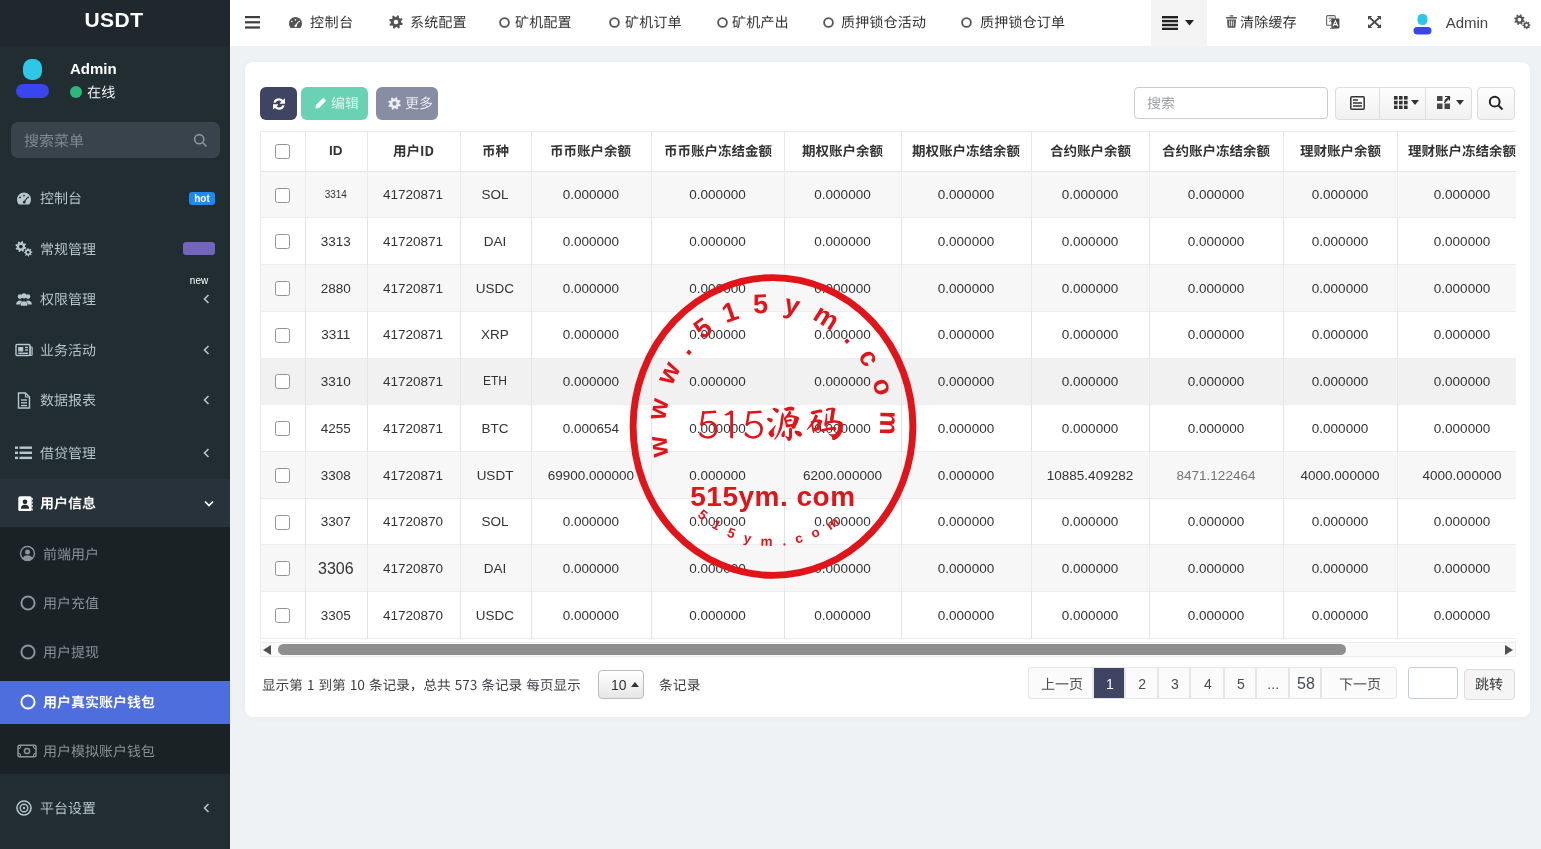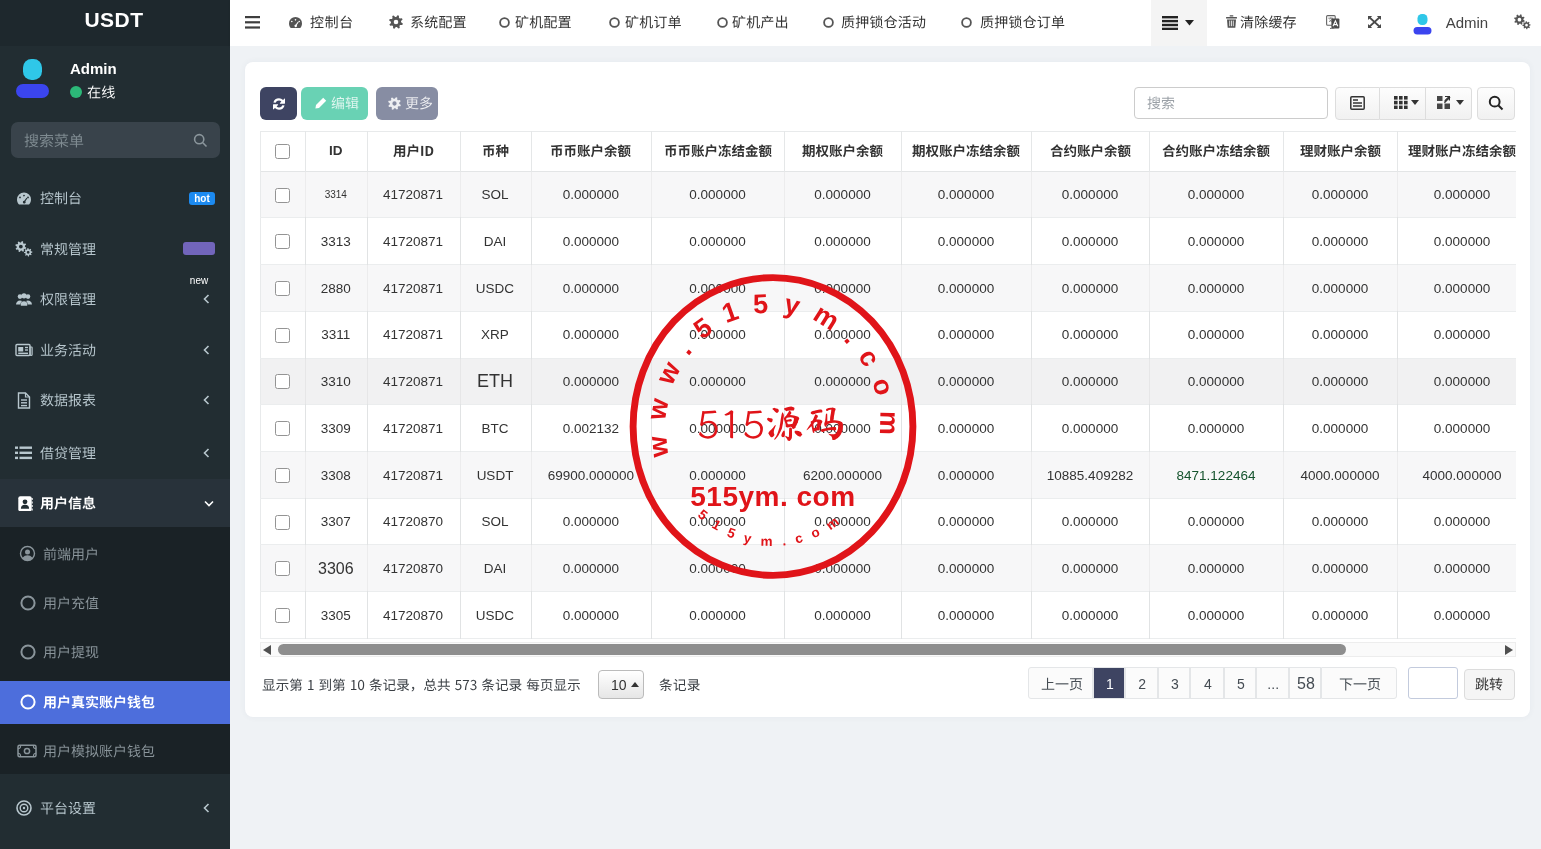--- a/index.html
+++ b/index.html
@@ -674,51 +674,51 @@
     <div class="ab" style="left:457.5px;top:193.9px;height:21.5px;line-height:21.5px;font-size:13.5px;color:#333;transform:translateX(-50%);">0.000000</div>
     <div class="ab" style="left:582.5px;top:193.9px;height:21.5px;line-height:21.5px;font-size:13.5px;color:#333;transform:translateX(-50%);">0.000000</div>
     <div class="ab" style="left:706.0px;top:193.9px;height:21.5px;line-height:21.5px;font-size:13.5px;color:#333;transform:translateX(-50%);">0.000000</div>
     <div class="ab" style="left:830.0px;top:193.9px;height:21.5px;line-height:21.5px;font-size:13.5px;color:#333;transform:translateX(-50%);">0.000000</div>
     <div class="ab" style="left:956.0px;top:193.9px;height:21.5px;line-height:21.5px;font-size:13.5px;color:#333;transform:translateX(-50%);">0.000000</div>
     <div class="ab" style="left:1080.0px;top:193.9px;height:21.5px;line-height:21.5px;font-size:13.5px;color:#333;transform:translateX(-50%);">0.000000</div>
     <div class="ab" style="left:1202.0px;top:193.9px;height:21.5px;line-height:21.5px;font-size:13.5px;color:#333;transform:translateX(-50%);">0.000000</div>
     <div class="ab" style="left:15.0px;top:243.8px;width:15px;height:15px;border:1.4px solid #949494;border-radius:2.5px;background:#fff;box-sizing:border-box"></div>
     <div class="ab" style="left:75.8px;top:240.6px;height:21.5px;line-height:21.5px;font-size:13.5px;color:#333;transform:translateX(-50%);">3310</div>
     <div class="ab" style="left:153.0px;top:240.6px;height:21.5px;line-height:21.5px;font-size:13.5px;color:#333;transform:translateX(-50%);">41720871</div>
-    <div class="ab" style="left:235.0px;top:240.6px;height:21.5px;line-height:21.5px;font-size:18px;color:#333;transform:translateX(-50%);">ETH</div>
+    <div class="ab" style="left:235.0px;top:240.6px;height:21.5px;line-height:21.5px;font-size:12px;color:#333;transform:translateX(-50%);">ETH</div>
     <div class="ab" style="left:330.8px;top:240.6px;height:21.5px;line-height:21.5px;font-size:13.5px;color:#333;transform:translateX(-50%);">0.000000</div>
     <div class="ab" style="left:457.5px;top:240.6px;height:21.5px;line-height:21.5px;font-size:13.5px;color:#333;transform:translateX(-50%);">0.000000</div>
     <div class="ab" style="left:582.5px;top:240.6px;height:21.5px;line-height:21.5px;font-size:13.5px;color:#333;transform:translateX(-50%);">0.000000</div>
     <div class="ab" style="left:706.0px;top:240.6px;height:21.5px;line-height:21.5px;font-size:13.5px;color:#333;transform:translateX(-50%);">0.000000</div>
     <div class="ab" style="left:830.0px;top:240.6px;height:21.5px;line-height:21.5px;font-size:13.5px;color:#333;transform:translateX(-50%);">0.000000</div>
     <div class="ab" style="left:956.0px;top:240.6px;height:21.5px;line-height:21.5px;font-size:13.5px;color:#333;transform:translateX(-50%);">0.000000</div>
     <div class="ab" style="left:1080.0px;top:240.6px;height:21.5px;line-height:21.5px;font-size:13.5px;color:#333;transform:translateX(-50%);">0.000000</div>
     <div class="ab" style="left:1202.0px;top:240.6px;height:21.5px;line-height:21.5px;font-size:13.5px;color:#333;transform:translateX(-50%);">0.000000</div>
     <div class="ab" style="left:15.0px;top:290.6px;width:15px;height:15px;border:1.4px solid #949494;border-radius:2.5px;background:#fff;box-sizing:border-box"></div>
-    <div class="ab" style="left:75.8px;top:287.3px;height:21.5px;line-height:21.5px;font-size:13.5px;color:#333;transform:translateX(-50%);">3309</div>
+    <div class="ab" style="left:75.8px;top:287.3px;height:21.5px;line-height:21.5px;font-size:13.5px;color:#333;transform:translateX(-50%);">4255</div>
     <div class="ab" style="left:153.0px;top:287.3px;height:21.5px;line-height:21.5px;font-size:13.5px;color:#333;transform:translateX(-50%);">41720871</div>
     <div class="ab" style="left:235.0px;top:287.3px;height:21.5px;line-height:21.5px;font-size:13.5px;color:#333;transform:translateX(-50%);">BTC</div>
-    <div class="ab" style="left:330.8px;top:287.3px;height:21.5px;line-height:21.5px;font-size:13.5px;color:#333;transform:translateX(-50%);">0.002132</div>
+    <div class="ab" style="left:330.8px;top:287.3px;height:21.5px;line-height:21.5px;font-size:13.5px;color:#333;transform:translateX(-50%);">0.000654</div>
     <div class="ab" style="left:457.5px;top:287.3px;height:21.5px;line-height:21.5px;font-size:13.5px;color:#333;transform:translateX(-50%);">0.000000</div>
     <div class="ab" style="left:582.5px;top:287.3px;height:21.5px;line-height:21.5px;font-size:13.5px;color:#333;transform:translateX(-50%);">0.000000</div>
     <div class="ab" style="left:706.0px;top:287.3px;height:21.5px;line-height:21.5px;font-size:13.5px;color:#333;transform:translateX(-50%);">0.000000</div>
     <div class="ab" style="left:830.0px;top:287.3px;height:21.5px;line-height:21.5px;font-size:13.5px;color:#333;transform:translateX(-50%);">0.000000</div>
     <div class="ab" style="left:956.0px;top:287.3px;height:21.5px;line-height:21.5px;font-size:13.5px;color:#333;transform:translateX(-50%);">0.000000</div>
     <div class="ab" style="left:1080.0px;top:287.3px;height:21.5px;line-height:21.5px;font-size:13.5px;color:#333;transform:translateX(-50%);">0.000000</div>
     <div class="ab" style="left:1202.0px;top:287.3px;height:21.5px;line-height:21.5px;font-size:13.5px;color:#333;transform:translateX(-50%);">0.000000</div>
     <div class="ab" style="left:15.0px;top:337.3px;width:15px;height:15px;border:1.4px solid #949494;border-radius:2.5px;background:#fff;box-sizing:border-box"></div>
     <div class="ab" style="left:75.8px;top:334.0px;height:21.5px;line-height:21.5px;font-size:13.5px;color:#333;transform:translateX(-50%);">3308</div>
     <div class="ab" style="left:153.0px;top:334.0px;height:21.5px;line-height:21.5px;font-size:13.5px;color:#333;transform:translateX(-50%);">41720871</div>
     <div class="ab" style="left:235.0px;top:334.0px;height:21.5px;line-height:21.5px;font-size:13.5px;color:#333;transform:translateX(-50%);">USDT</div>
     <div class="ab" style="left:330.8px;top:334.0px;height:21.5px;line-height:21.5px;font-size:13.5px;color:#333;transform:translateX(-50%);">69900.000000</div>
     <div class="ab" style="left:457.5px;top:334.0px;height:21.5px;line-height:21.5px;font-size:13.5px;color:#333;transform:translateX(-50%);">0.000000</div>
     <div class="ab" style="left:582.5px;top:334.0px;height:21.5px;line-height:21.5px;font-size:13.5px;color:#333;transform:translateX(-50%);">6200.000000</div>
     <div class="ab" style="left:706.0px;top:334.0px;height:21.5px;line-height:21.5px;font-size:13.5px;color:#333;transform:translateX(-50%);">0.000000</div>
     <div class="ab" style="left:830.0px;top:334.0px;height:21.5px;line-height:21.5px;font-size:13.5px;color:#333;transform:translateX(-50%);">10885.409282</div>
-    <div class="ab" style="left:956.0px;top:334.0px;height:21.5px;line-height:21.5px;font-size:13.5px;color:#14532d;transform:translateX(-50%);">8471.122464</div>
+    <div class="ab" style="left:956.0px;top:334.0px;height:21.5px;line-height:21.5px;font-size:13.5px;color:#737373;transform:translateX(-50%);">8471.122464</div>
     <div class="ab" style="left:1080.0px;top:334.0px;height:21.5px;line-height:21.5px;font-size:13.5px;color:#333;transform:translateX(-50%);">4000.000000</div>
     <div class="ab" style="left:1202.0px;top:334.0px;height:21.5px;line-height:21.5px;font-size:13.5px;color:#333;transform:translateX(-50%);">4000.000000</div>
     <div class="ab" style="left:15.0px;top:384.0px;width:15px;height:15px;border:1.4px solid #949494;border-radius:2.5px;background:#fff;box-sizing:border-box"></div>
     <div class="ab" style="left:75.8px;top:380.7px;height:21.5px;line-height:21.5px;font-size:13.5px;color:#333;transform:translateX(-50%);text-align:right;">3307</div>
     <div class="ab" style="left:153.0px;top:380.7px;height:21.5px;line-height:21.5px;font-size:13.5px;color:#333;transform:translateX(-50%);">41720870</div>
     <div class="ab" style="left:235.0px;top:380.7px;height:21.5px;line-height:21.5px;font-size:13.5px;color:#333;transform:translateX(-50%);">SOL</div>
     <div class="ab" style="left:330.8px;top:380.7px;height:21.5px;line-height:21.5px;font-size:13.5px;color:#333;transform:translateX(-50%);">0.000000</div>
     <div class="ab" style="left:457.5px;top:380.7px;height:21.5px;line-height:21.5px;font-size:13.5px;color:#333;transform:translateX(-50%);">0.000000</div>
     <div class="ab" style="left:582.5px;top:380.7px;height:21.5px;line-height:21.5px;font-size:13.5px;color:#333;transform:translateX(-50%);">0.000000</div>
     <div class="ab" style="left:706.0px;top:380.7px;height:21.5px;line-height:21.5px;font-size:13.5px;color:#333;transform:translateX(-50%);">0.000000</div>

